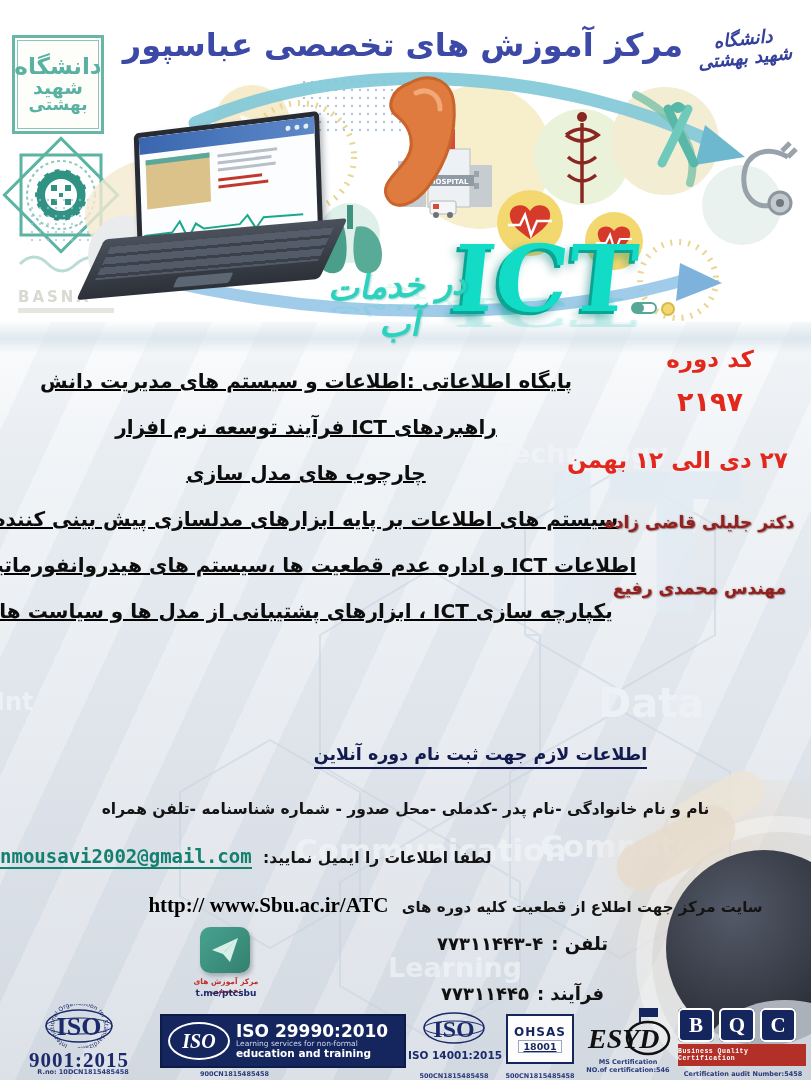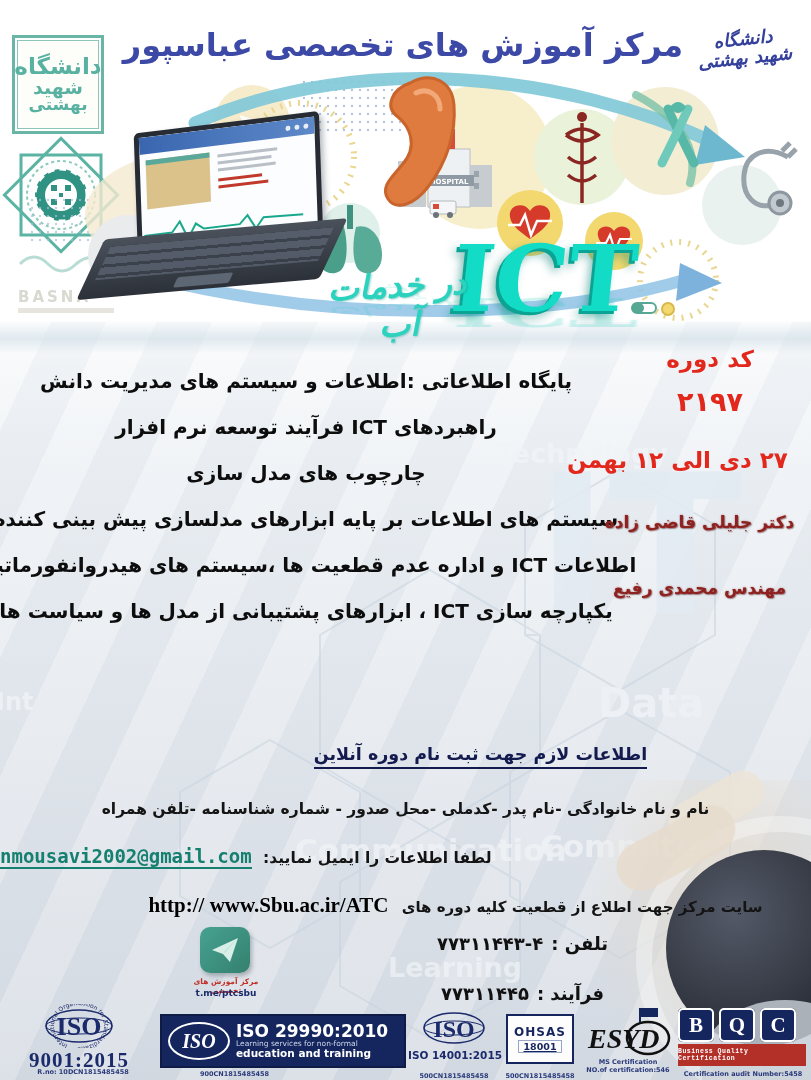--- a/index.html
+++ b/index.html
@@ -61,21 +61,21 @@
 
   
   .code-label{left:640px;top:346px;width:140px;text-align:center;direction:rtl;
     color:#e2271c;font-weight:bold;font-size:23px;}
   .code-value{left:640px;top:386px;width:140px;text-align:center;
     color:#e2271c;font-weight:bold;font-size:27px;}
   .date-range{left:550px;top:447px;width:255px;text-align:center;direction:rtl;
     color:#e2271c;font-weight:bold;font-size:23px;}
 
   
-  .topics{left:12px;top:358px;width:588px;direction:rtl;}
+  .topics{left:12px;top:358px;width:588px;direction:rtl;text-decoration:underline;}
   .topic{height:46px;display:flex;align-items:center;justify-content:center;
     color:#0d0d0d;font-weight:bold;font-size:20px;white-space:nowrap;}
 
   
   .instructor{width:215px;text-align:center;direction:rtl;color:#8e2220;font-weight:bold;font-size:17px;
     text-shadow:0 0 2px rgba(142,34,32,.55),1px 1px 1px rgba(40,10,10,.35);}
   .instr1{left:592px;top:512px;} .instr2{left:592px;top:578px;}
 
   
   .info-line{left:40px;right:10px;top:697px;text-align:center;direction:rtl;

